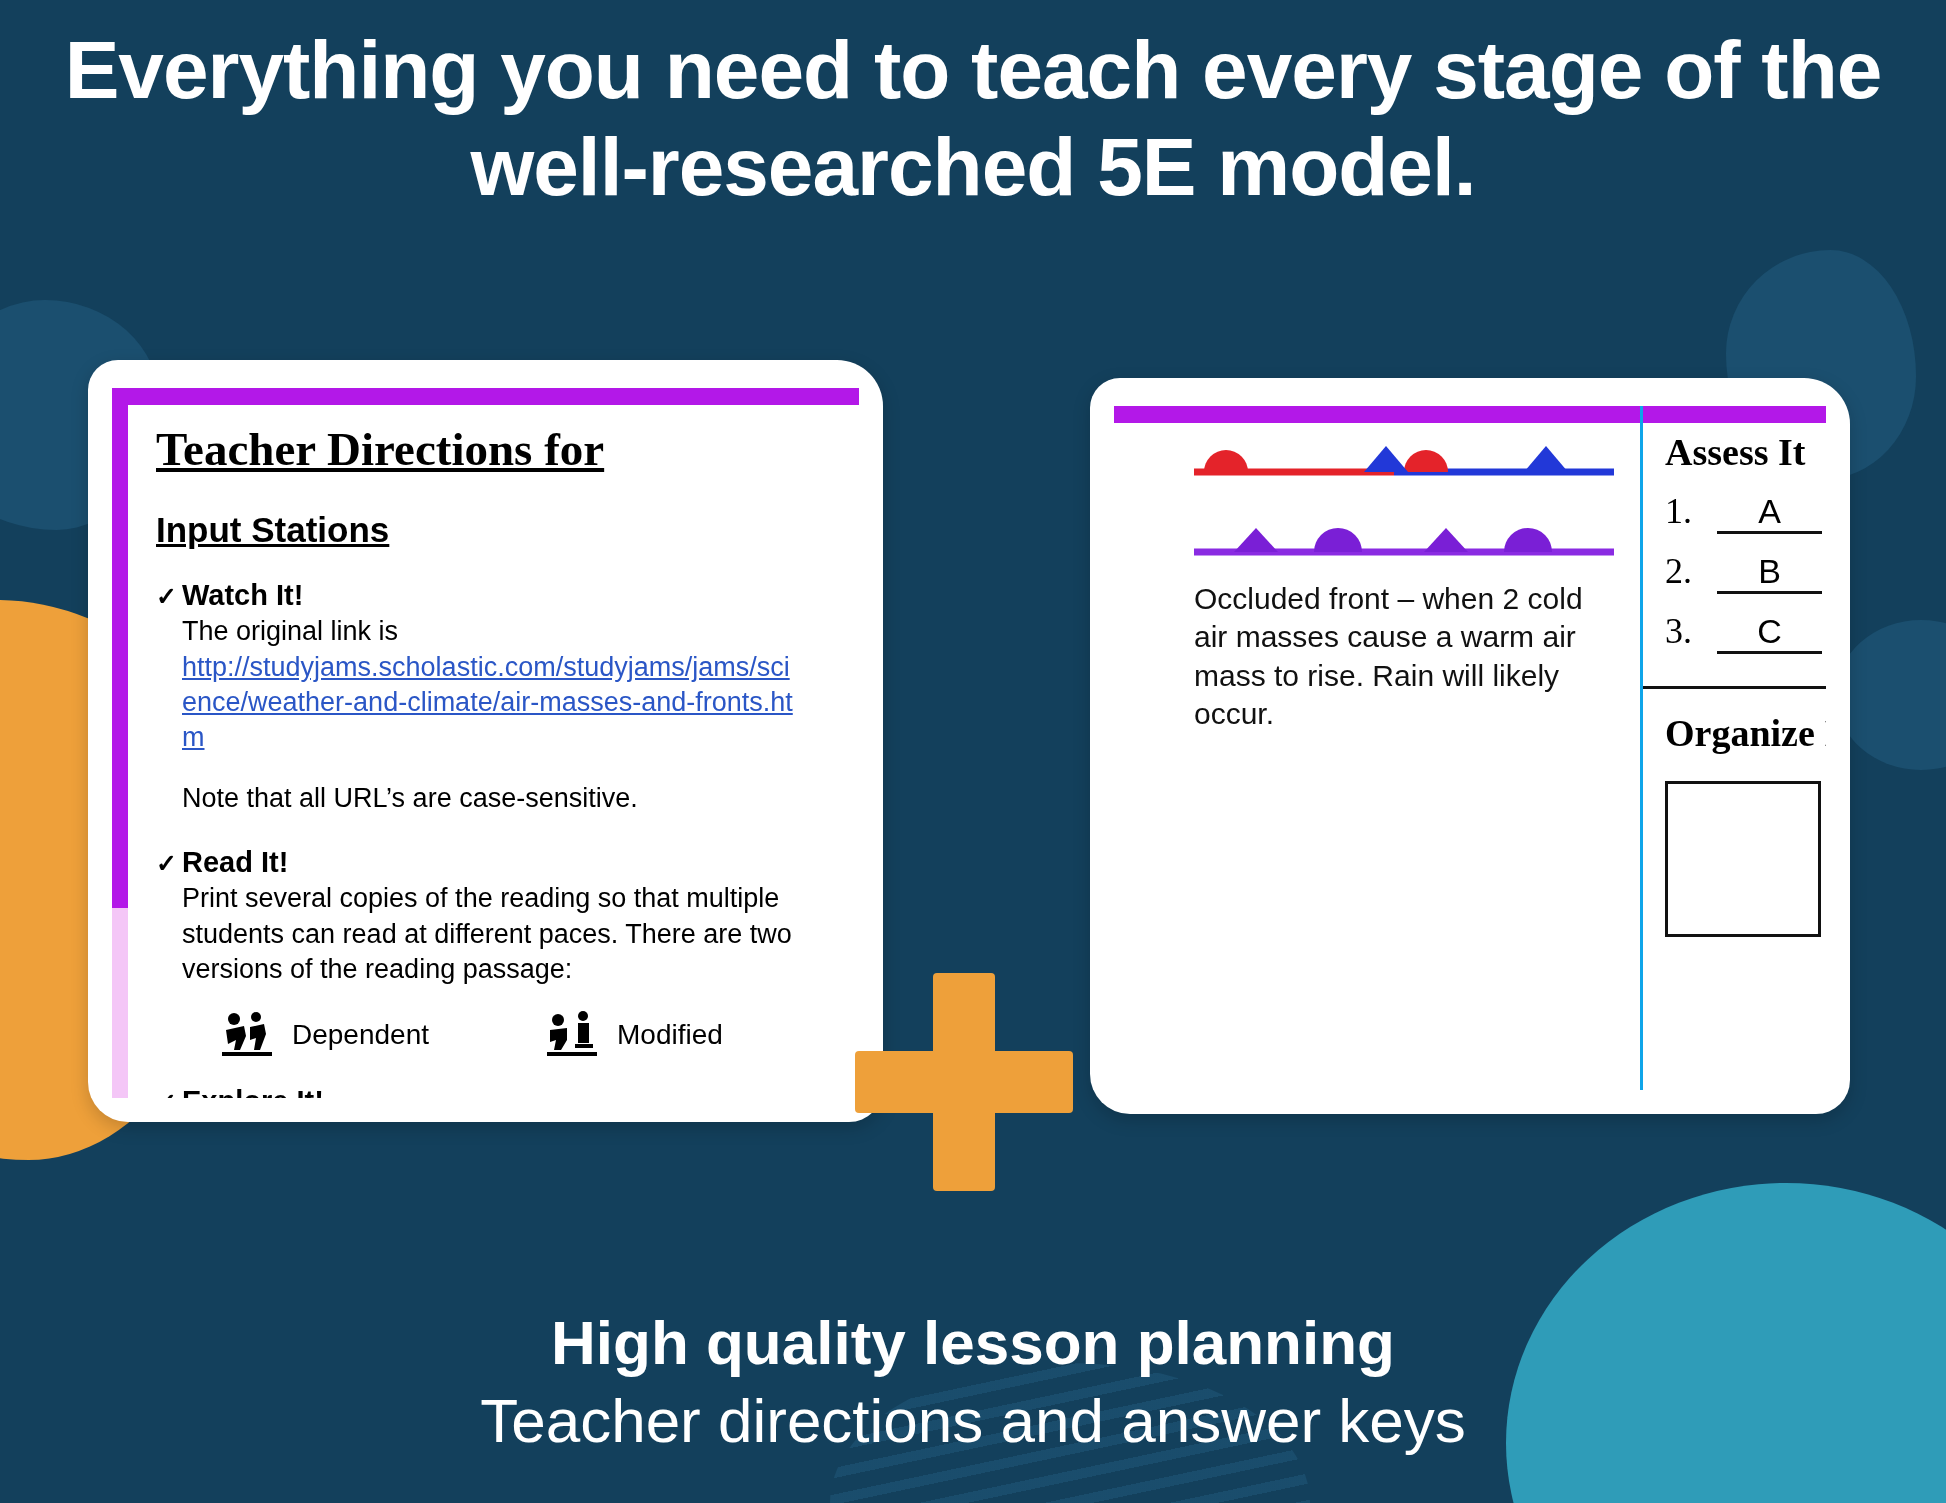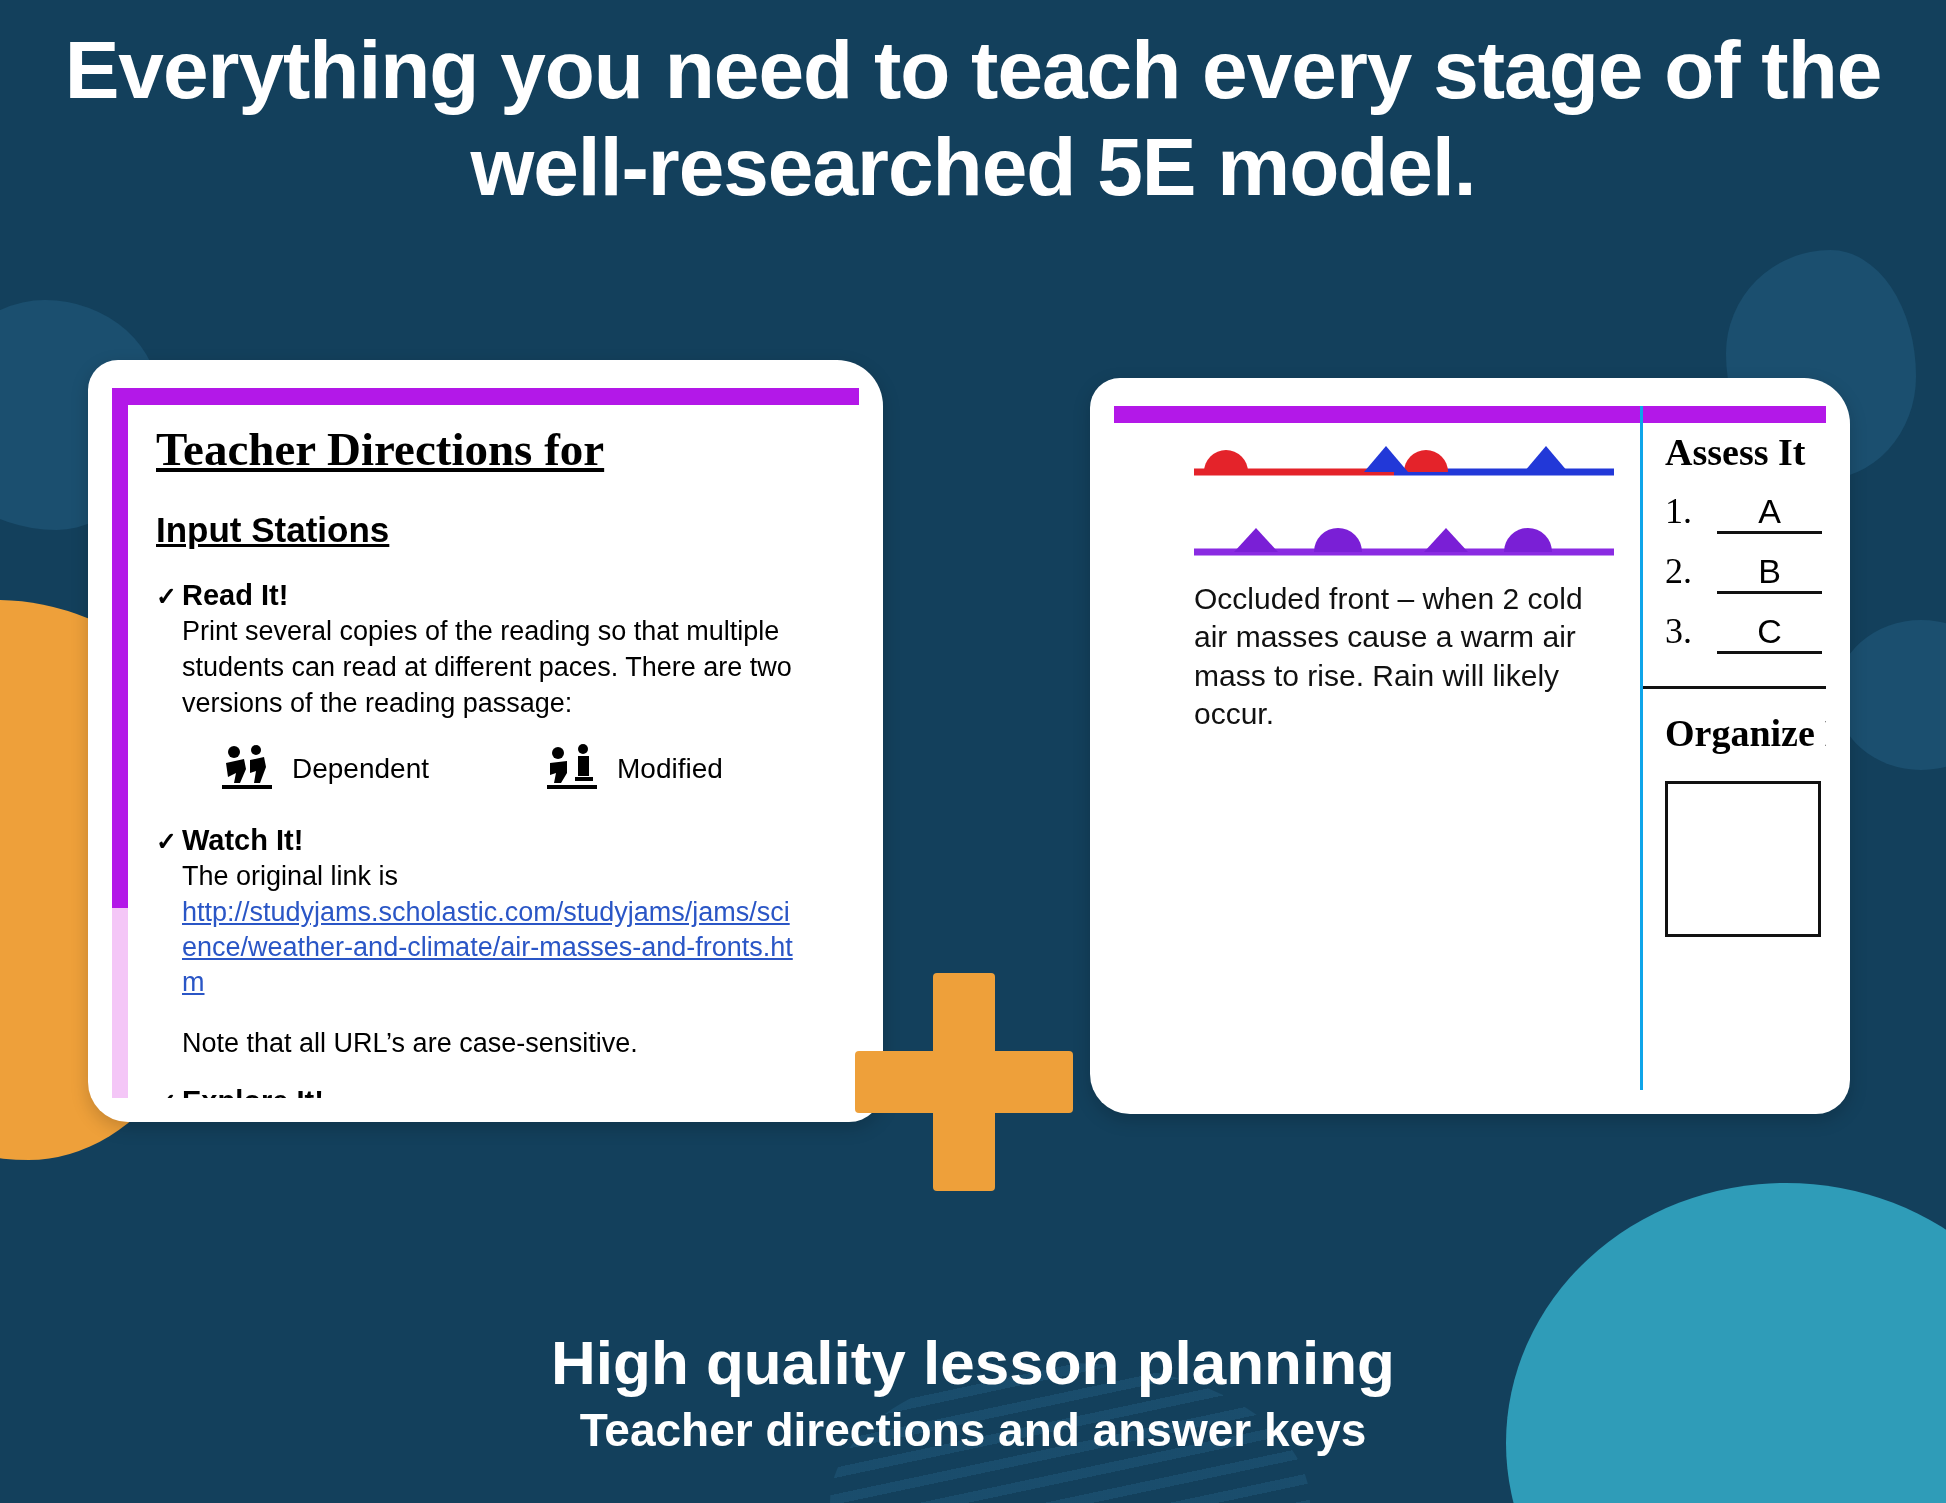--- a/index.html
+++ b/index.html
@@ -371,22 +371,22 @@
     bottom: 44px;
     text-align: center;
     color: #fff;
   }
   .caption-1 {
     font-size: 62px;
     font-weight: bold;
     line-height: 1.25;
   }
   .caption-2 {
-    font-size: 46px;
-    font-weight: bold;
+    font-size: 62px;
+    font-weight: normal;
     line-height: 1.25;
   }
 </style>
 </head>
 <body>
 
 <div class="bg">
   <div class="blob blob-navy-1"></div>
   <div class="blob blob-navy-2"></div>
   <div class="blob blob-navy-3"></div>
@@ -404,20 +404,29 @@
 
   <div class="card card-left">
     <div class="doc">
       <div class="rail-top"></div>
       <div class="rail-left"></div>
       <div class="rail-left-fade"></div>
 
       <div class="doc-body">
         <div class="doc-title">Teacher Directions for</div>
         <div class="doc-subtitle">Input Stations</div>
+
+        <div class="sec">
+          <div class="sec-head">
+            <span class="check">✓</span><span>Watch It!</span>
+          </div>
+          <div class="sec-text">The original link is</div>
+          <a class="link" href="#">http://studyjams.scholastic.com/studyjams/jams/science/weather-and-climate/air-masses-and-fronts.htm</a>
+          <div class="note">Note that all URL’s are case-sensitive.</div>
+        </div>
 
         <div class="sec">
           <div class="sec-head">
             <span class="check">✓</span><span>Read It!</span>
           </div>
           <div class="sec-text">Print several copies of the reading so that multiple students can read at different paces. There are two versions of the reading passage:</div>
 
           <div class="icon-row">
             <span class="people-icon">
               <svg viewBox="0 0 54 52" width="54" height="52">
@@ -437,29 +446,20 @@
                 <circle cx="38" cy="6" r="5" fill="#000"></circle>
                 <rect x="33" y="13" width="11" height="20" fill="#000"></rect>
                 <rect x="30" y="34" width="18" height="4" fill="#000"></rect>
                 <rect x="2" y="42" width="50" height="4" fill="#000"></rect>
               </svg>
             </span>
             <span>Modified</span>
           </div>
         </div>
 
-        <div class="sec">
-          <div class="sec-head">
-            <span class="check">✓</span><span>Watch It!</span>
-          </div>
-          <div class="sec-text">The original link is</div>
-          <a class="link" href="#">http://studyjams.scholastic.com/studyjams/jams/science/weather-and-climate/air-masses-and-fronts.htm</a>
-          <div class="note">Note that all URL’s are case-sensitive.</div>
-        </div>
-
         <div class="sec clip-bottom">
           <div class="sec-head">
             <span class="check">✓</span><span>Explore It!</span>
           </div>
 
         </div>
       </div>
     </div>
   </div>
 

